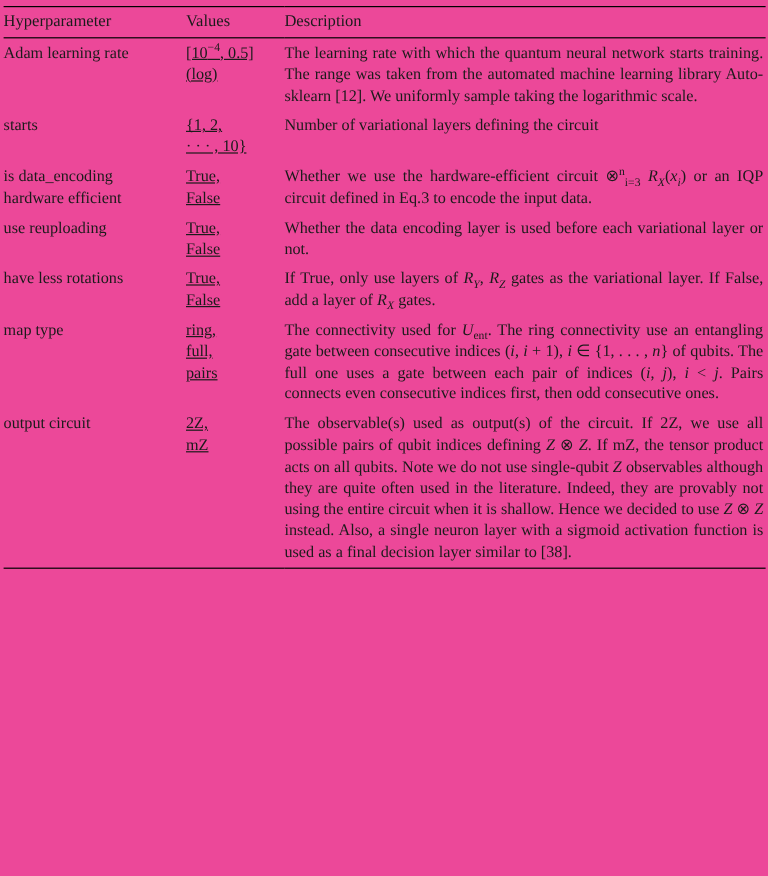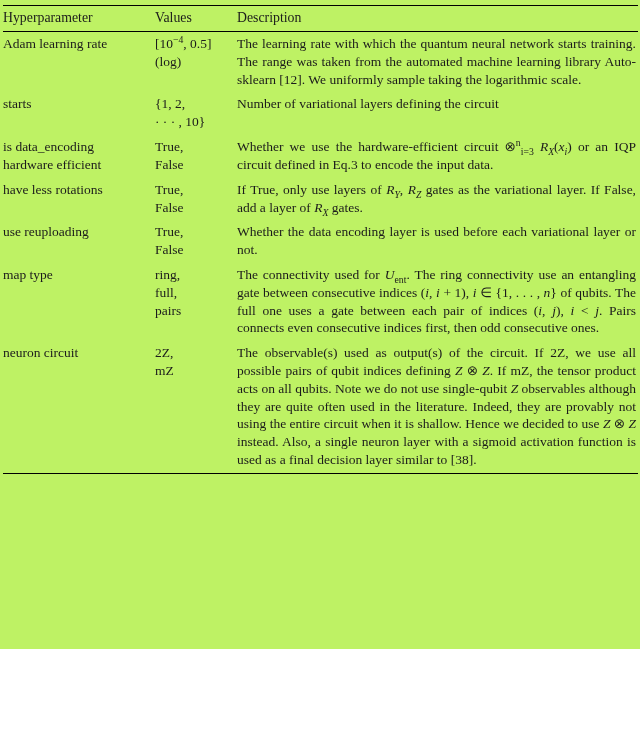--- a/index.html
+++ b/index.html
@@ -7,24 +7,24 @@
     width: 640px; height: 730px;
     background: #ffffff;
   }
   body {
     font-family: "Liberation Serif", serif;
     font-size: 13.5px;
     color: #1b1b1b;
     -webkit-font-smoothing: antialiased;
   }
   .page {
-    width: 640px; height: 649px;
+    width: 640px; height: 730px;
     padding: 5px 2px 0 3px;
     overflow: hidden;
-    background: #bef264;
+    background: #ec4899;
   }
   table.booktabs {
     width: 100%;
     border-collapse: collapse;
     table-layout: fixed;
     border-top: 1.6px solid #000;
     border-bottom: 1.6px solid #000;
   }
   col.c1 { width: 152px; }
   col.c2 { width: 82px;  }
@@ -37,21 +37,21 @@
     border-bottom: 1px solid #000;
     vertical-align: bottom;
   }
   tbody td {
     vertical-align: top;
     padding: 3px 8px 4px 0;
     line-height: 1.32;
     margin-left: 28px;
   }
   td.param { padding-right: 6px; }
-  td.vals  { padding-right: 6px; }
+  td.vals  { padding-right: 6px; text-decoration: underline; }
   td.desc  {
     text-align: justify;
     padding-right: 2px;
   }
   sup, sub { font-size: 0.72em; line-height: 0; }
   i { font-style: italic; }
 </style>
 </head>
 <body>
 
@@ -79,34 +79,34 @@
         <td class="param">starts</td>
         <td class="vals">{1, 2,<br>· · · , 10}</td>
         <td class="desc">Number of variational layers defining the circuit</td>
       </tr>
       <tr>
         <td class="param">is data_encoding<br>hardware efficient</td>
         <td class="vals">True,<br>False</td>
         <td class="desc">Whether we use the hardware-efficient circuit ⊗<sup>n</sup><sub>i=3</sub> <i>R<sub>X</sub></i>(<i>x<sub>i</sub></i>) or an IQP circuit defined in Eq.3 to encode the input data.</td>
       </tr>
       <tr>
+        <td class="param">use reuploading</td>
+        <td class="vals">True,<br>False</td>
+        <td class="desc">Whether the data encoding layer is used before each variational layer or not.</td>
+      </tr>
+      <tr>
         <td class="param">have less rotations</td>
         <td class="vals">True,<br>False</td>
         <td class="desc">If True, only use layers of <i>R<sub>Y</sub></i>, <i>R<sub>Z</sub></i> gates as the variational layer. If False, add a layer of <i>R<sub>X</sub></i> gates.</td>
-      </tr>
-      <tr>
-        <td class="param">use reuploading</td>
-        <td class="vals">True,<br>False</td>
-        <td class="desc">Whether the data encoding layer is used before each variational layer or not.</td>
       </tr>
       <tr>
         <td class="param">map type</td>
         <td class="vals">ring,<br>full,<br>pairs</td>
         <td class="desc">The connectivity used for <i>U</i><sub>ent</sub>. The ring connectivity use an entangling gate between consecutive indices (<i>i</i>, <i>i</i> + 1), <i>i</i> ∈ {1, . . . , <i>n</i>} of qubits. The full one uses a gate between each pair of indices (<i>i</i>, <i>j</i>), <i>i</i> &lt; <i>j</i>. Pairs connects even consecutive indices first, then odd consecutive ones.</td>
       </tr>
       <tr>
-        <td class="param">neuron circuit</td>
+        <td class="param">output circuit</td>
         <td class="vals">2Z,<br>mZ</td>
         <td class="desc">The observable(s) used as output(s) of the circuit. If 2Z, we use all possible pairs of qubit indices defining <i>Z</i> ⊗ <i>Z</i>. If mZ, the tensor product acts on all qubits. Note we do not use single-qubit <i>Z</i> observables although they are quite often used in the literature. Indeed, they are provably not using the entire circuit when it is shallow. Hence we decided to use <i>Z</i> ⊗ <i>Z</i> instead. Also, a single neuron layer with a sigmoid activation function is used as a final decision layer similar to [38].</td>
       </tr>
     </tbody>
   </table>
 </div>
 
 </body></html>

